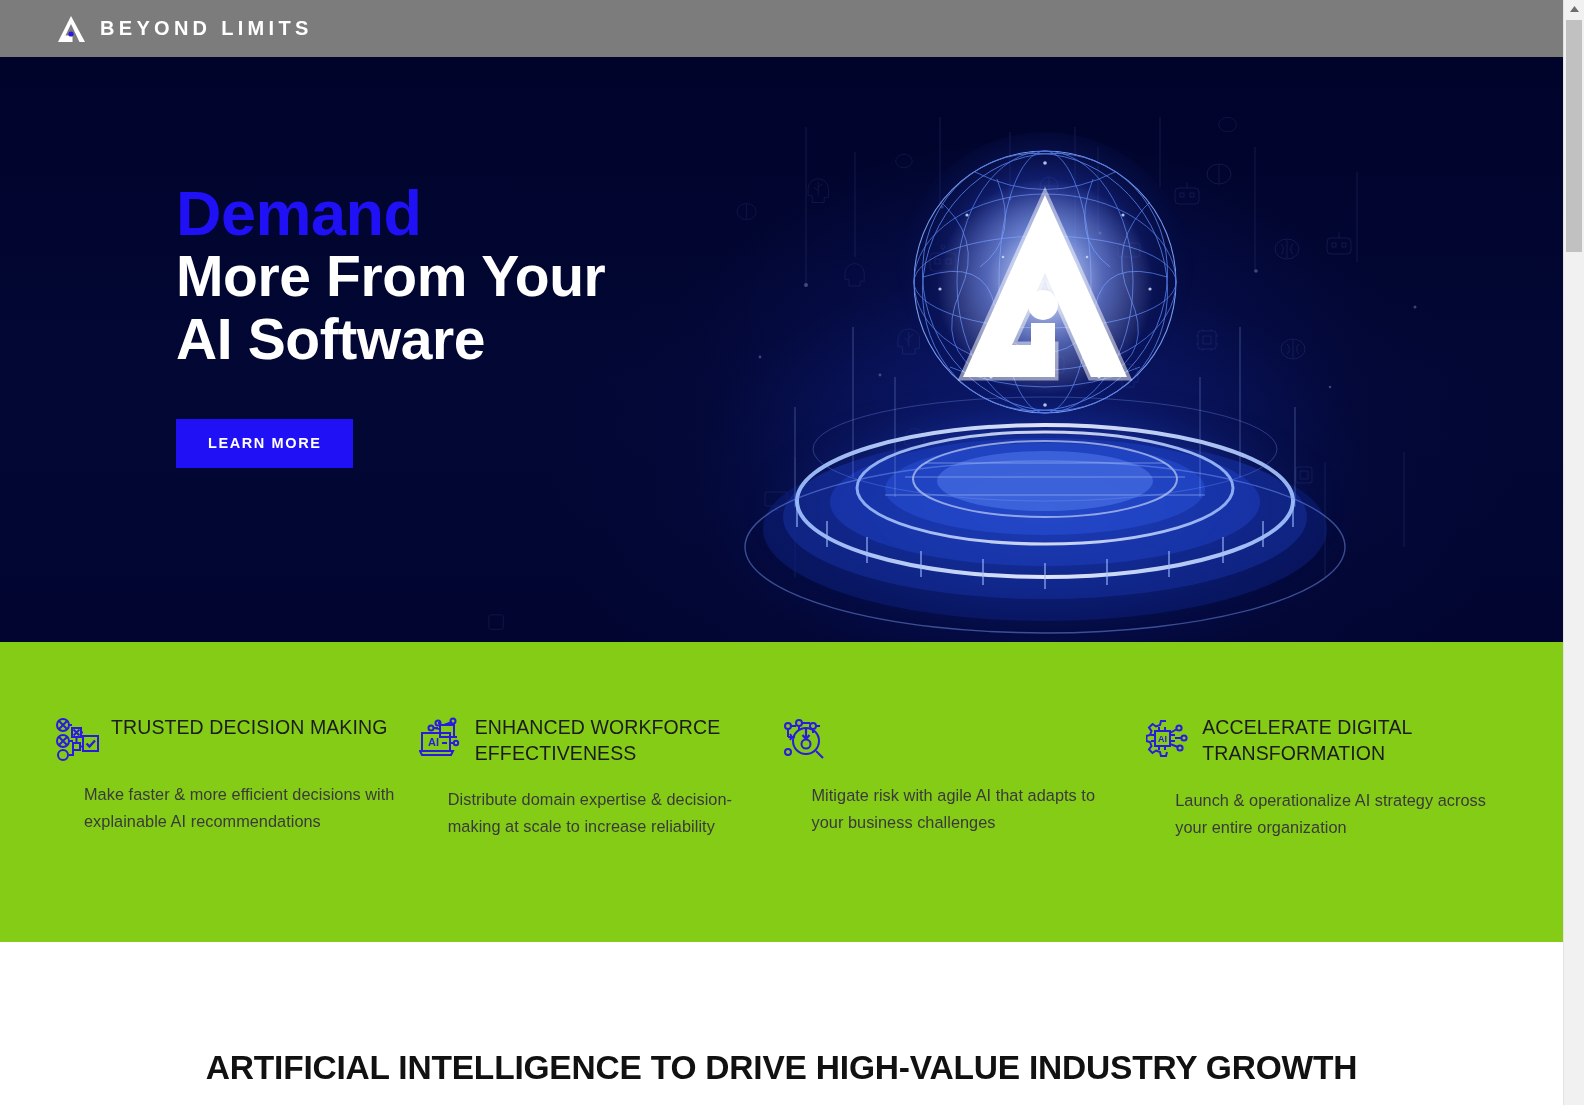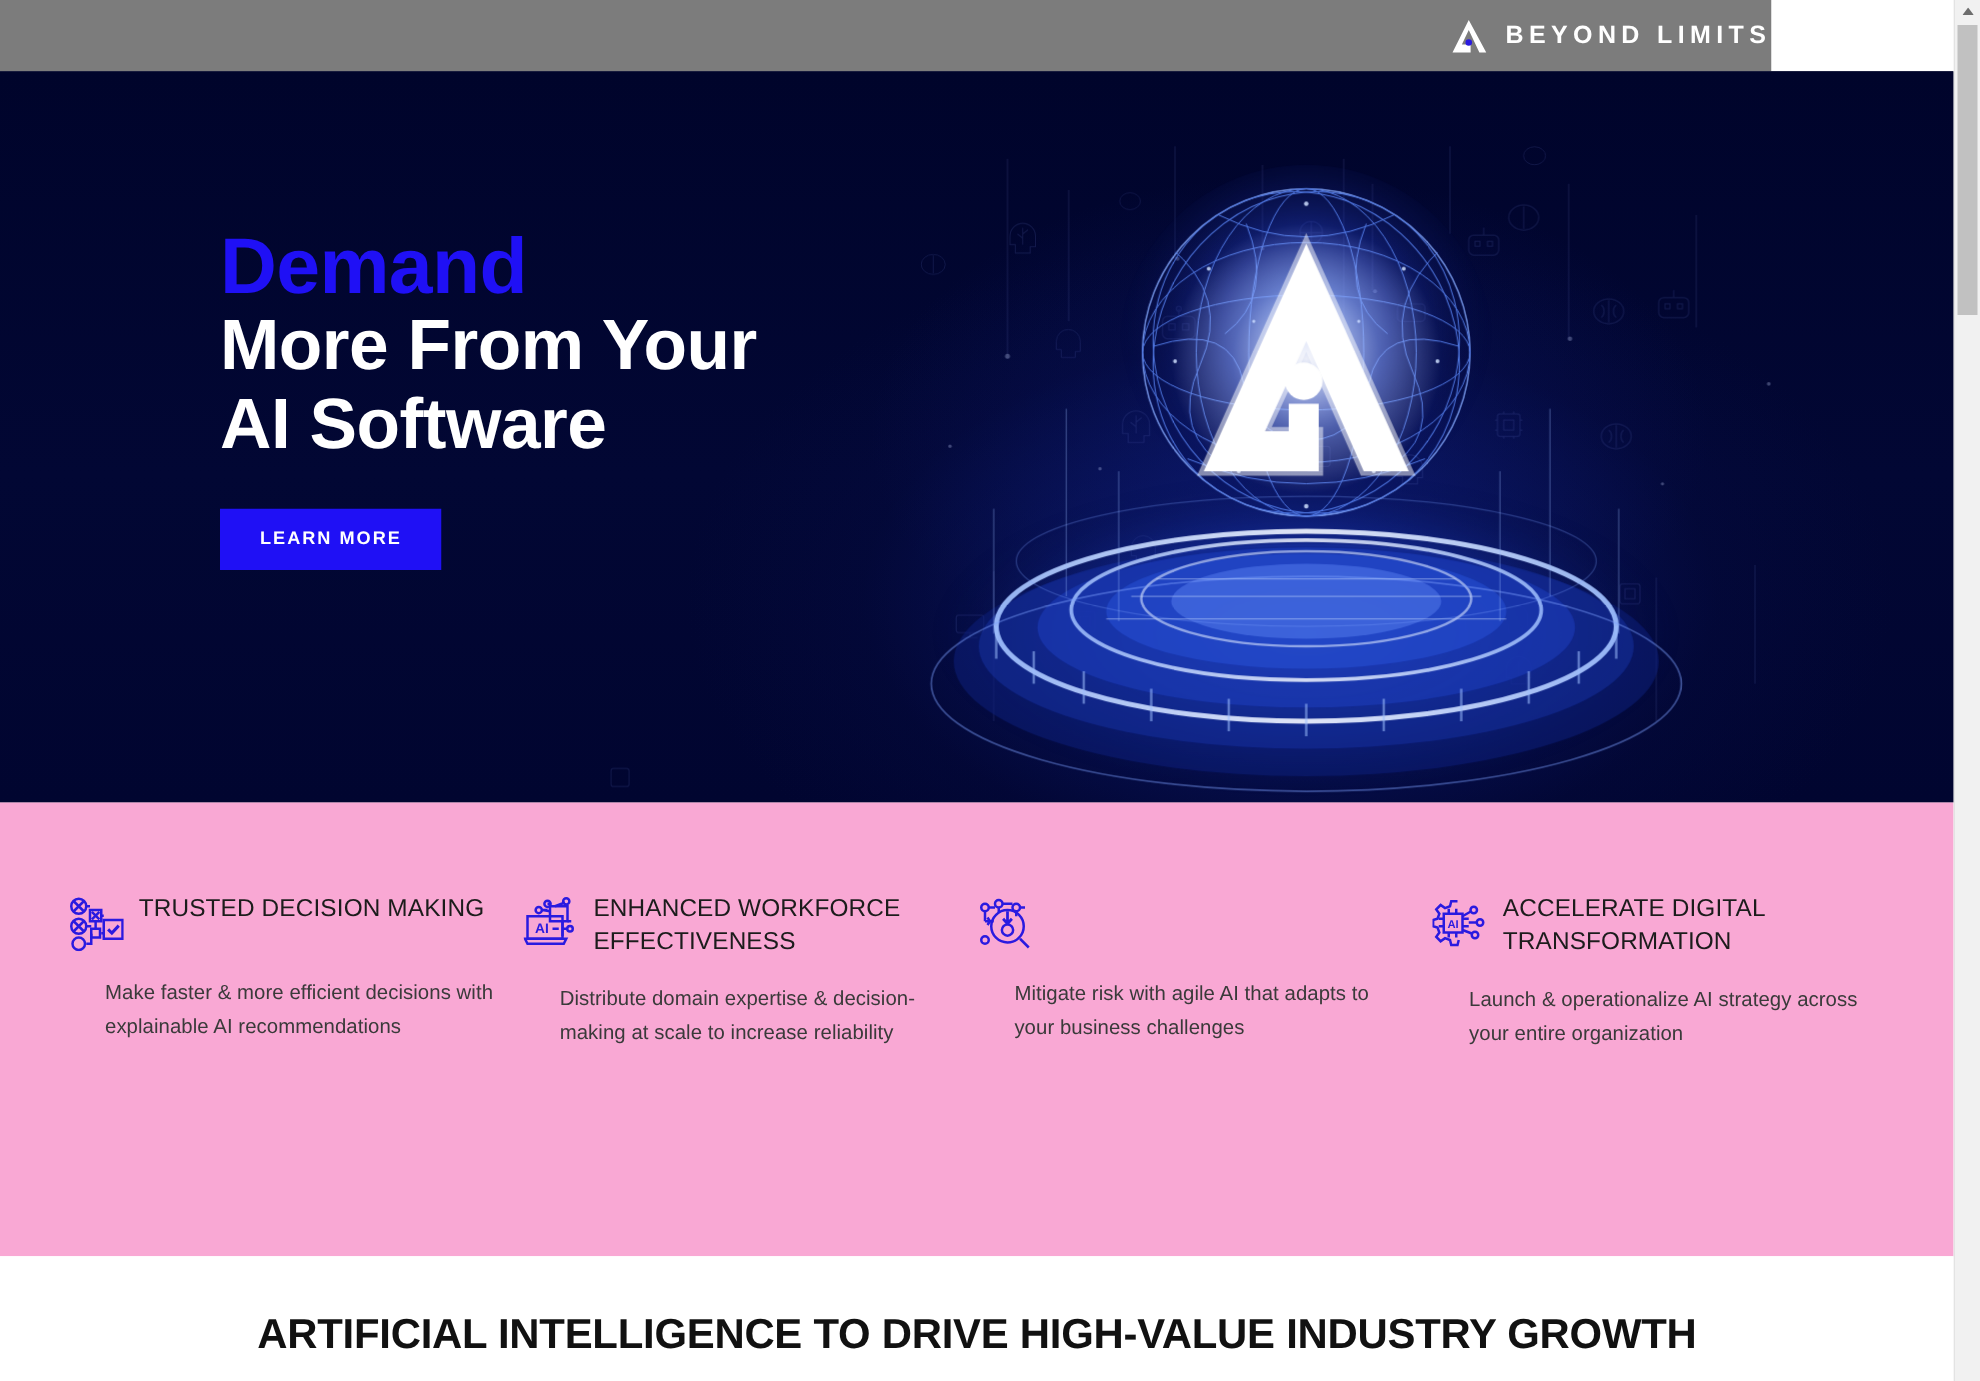--- a/index.html
+++ b/index.html
@@ -15,25 +15,24 @@
     width: 1563px;
     height: 1105px;
     overflow: hidden;
     background: #ffffff;
   }
 
   
   .header {
     position: absolute;
     left: 0; top: 0;
-    width: 1417px; height: 57px;
+    width: 1563px; height: 57px;
     background: #7c7c7c;
     display: flex;
     align-items: center;
-    justify-content: flex-end;
   }
   .brand {
     display: flex;
     align-items: center;
     margin-left: 55px;
     gap: 11px;
     cursor: pointer;
   }
   .brand-mark {
     width: 34px; height: 30px;
@@ -114,21 +113,21 @@
     white-space: nowrap;
   }
   .hero-sub {
     margin-top: 14px;
     color: #e9e9f2;
     font-size: 20.5px;
     font-weight: 400;
     letter-spacing: 0.1px;
   }
   .hero-btn {
-    margin-top: 36px;
+    margin-top: 48px;
     display: inline-block;
     background: #1f10f5;
     color: #ffffff;
     font-size: 14.5px;
     font-weight: 600;
     letter-spacing: 1.6px;
     padding: 16px 32px 17px 32px;
     cursor: pointer;
     border: none;
     font-family: "Liberation Sans", sans-serif;
@@ -137,22 +136,22 @@
   .hero-art {
     position: absolute;
     left: 735px; top: 20px;
     width: 620px; height: 565px;
   }
 
   
   .features {
     position: absolute;
     left: 0; top: 642px;
-    width: 1563px; height: 363px;
-    background: #f9a8d4;
+    width: 1563px; height: 300px;
+    background: #84cc16;
     text-decoration: underline;
   }
   .feat-grid {
     position: absolute;
     left: 55px; top: 73px;
     width: 1455px;
     display: flex;
     gap: 0;
   }
   .feat {

